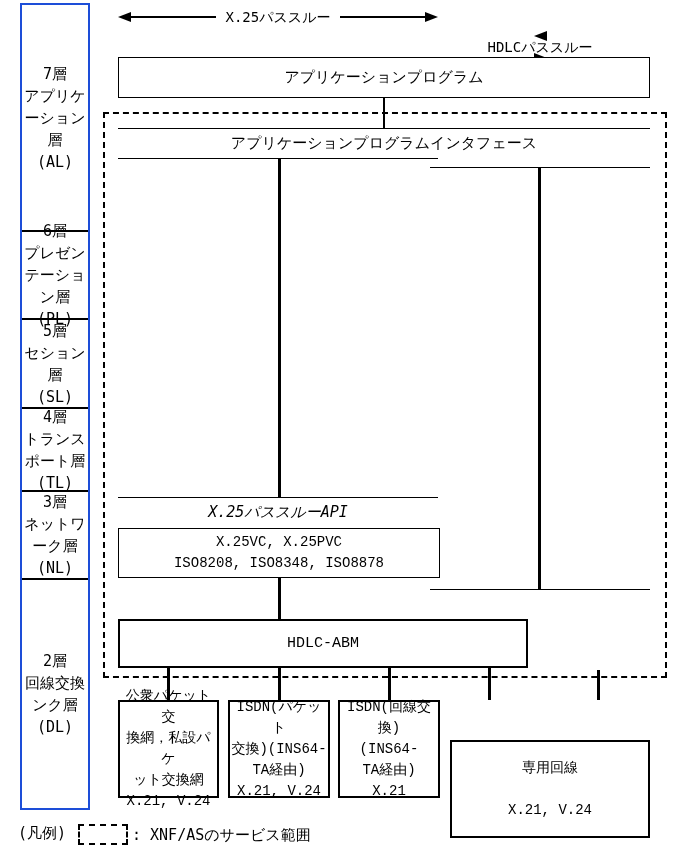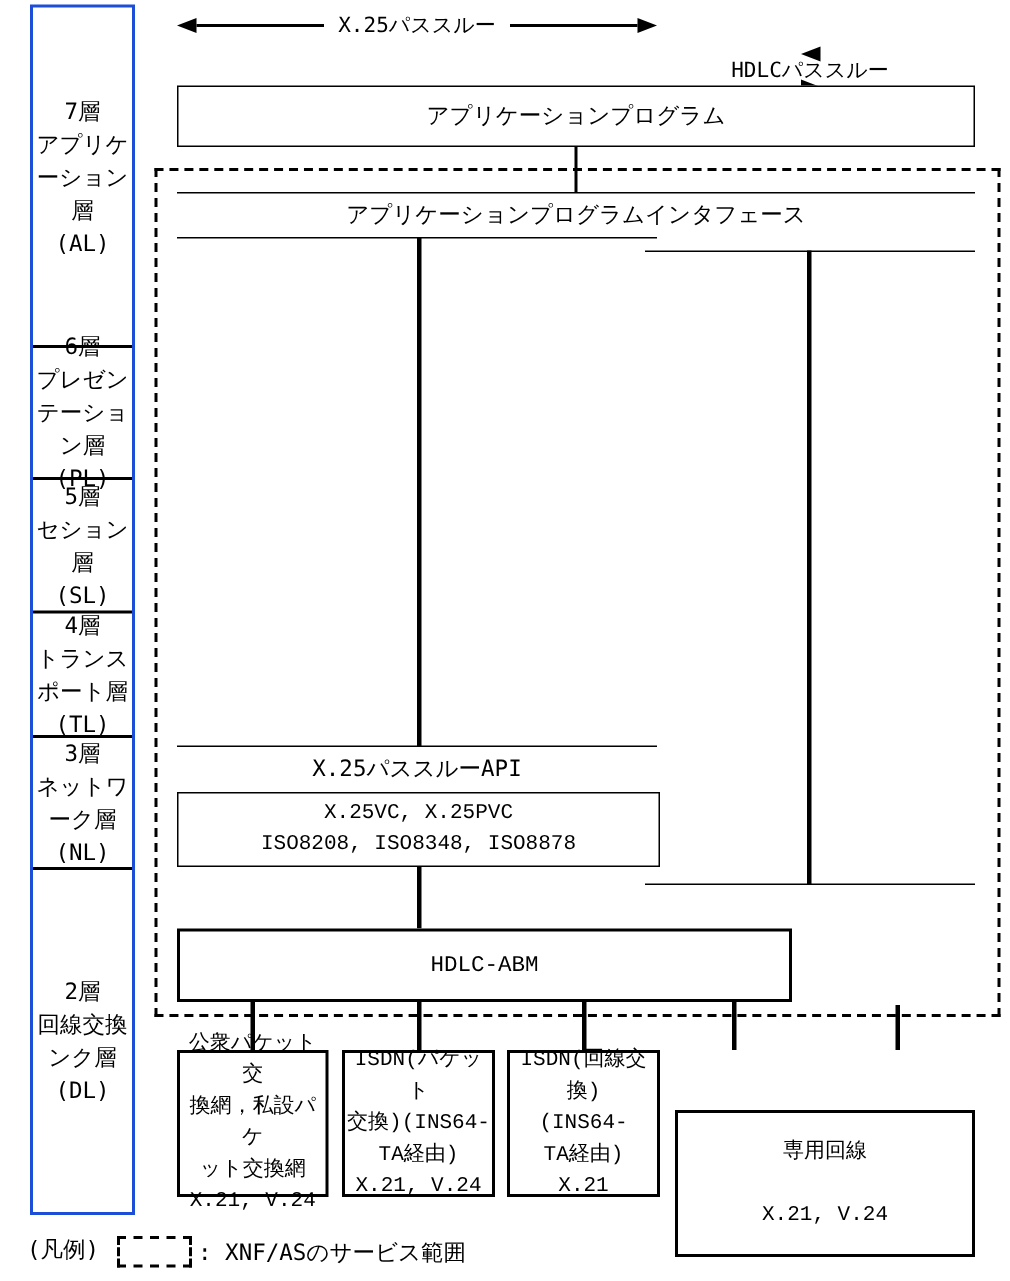--- a/index.html
+++ b/index.html
@@ -97,21 +97,21 @@
 
   <div class="hline" style="left:118px;top:128px;width:532px;"></div>
   <div class="lbl" style="left:118px;top:134px;width:532px;">アプリケーションプログラムインタフェース</div>
   <div class="hline" style="left:118px;top:158px;width:320px;"></div>
   <div class="hline" style="left:430px;top:167px;width:220px;"></div>
 
   <div class="vthick" style="left:278px;top:158px;height:340px;"></div>
   <div class="vthick" style="left:538px;top:167px;height:423px;"></div>
 
   <div class="hline" style="left:118px;top:497px;width:320px;"></div>
-  <div class="lbl" style="left:118px;top:503px;width:320px;">X.25パススルーAPI</div>
+  <div class="lbl" style="left:118px;top:503px;width:320px;font-style:italic;">X.25パススルーAPI</div>
   <div class="box small" style="left:118px;top:528px;width:322px;height:50px;">X.25VC, X.25PVC
 ISO8208, ISO8348, ISO8878</div>
   <div class="vthick" style="left:278px;top:578px;height:41px;"></div>
 
   <div class="hline" style="left:430px;top:589px;width:220px;"></div>
 
   <div class="box b2" style="left:118px;top:619px;width:410px;height:49px;font-size:15px;">HDLC-ABM</div>
 
   <div class="vthick" style="left:167px;top:668px;height:32px;"></div>
   <div class="vthick" style="left:278px;top:668px;height:32px;"></div>

